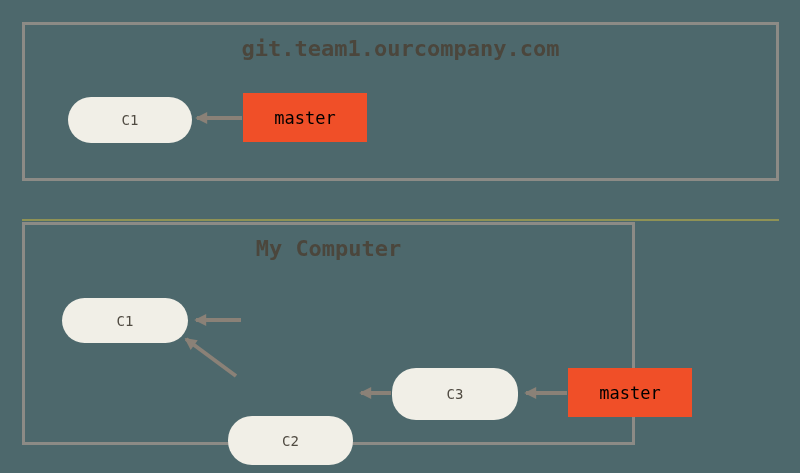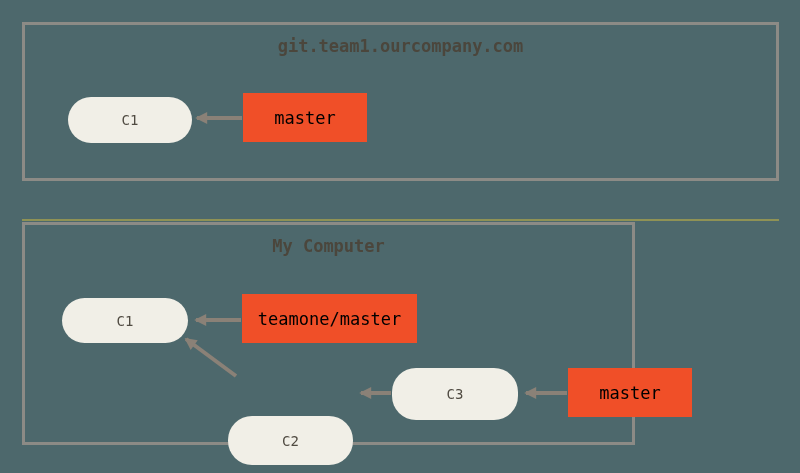--- a/index.html
+++ b/index.html
@@ -18,21 +18,21 @@
   }
   .frame-remote{left:22px;top:22px;width:757px;height:159px;}
   .frame-local{left:22px;top:222px;width:613px;height:223px;}
   .accent-line{
     position:absolute;left:22px;top:219px;width:757px;height:2px;
     background:#9b9a51;opacity:.85;
   }
   .frame-title{
     position:absolute;left:0;top:11px;width:100%;
     text-align:center;
-    font-size:17px;font-weight:bold;
+    font-size:22px;font-weight:bold;
     color:#4b463c;
     letter-spacing:0px;
   }
   .commit{
     position:absolute;
     background:#f1efe7;
     border-radius:24px;
     display:flex;align-items:center;justify-content:center;
     font-size:14px;color:#504b42;
   }
@@ -78,18 +78,17 @@
 
   <div class="accent-line"></div>
   <div class="frame frame-local">
     <div class="frame-title">My Computer</div>
   </div>
 
   <div class="commit" id="remote-c1">C1</div>
   <div class="branch" id="remote-master">master</div>
 
   <div class="commit" id="local-c1">C1</div>
-  <div class="branch" id="teamone-master">teamone/master</div>
   <div class="commit" id="local-c2">C2</div>
   <div class="commit" id="local-c3">C3</div>
   <div class="branch" id="local-master">master</div>
 
 </div>
 
 </body></html>

